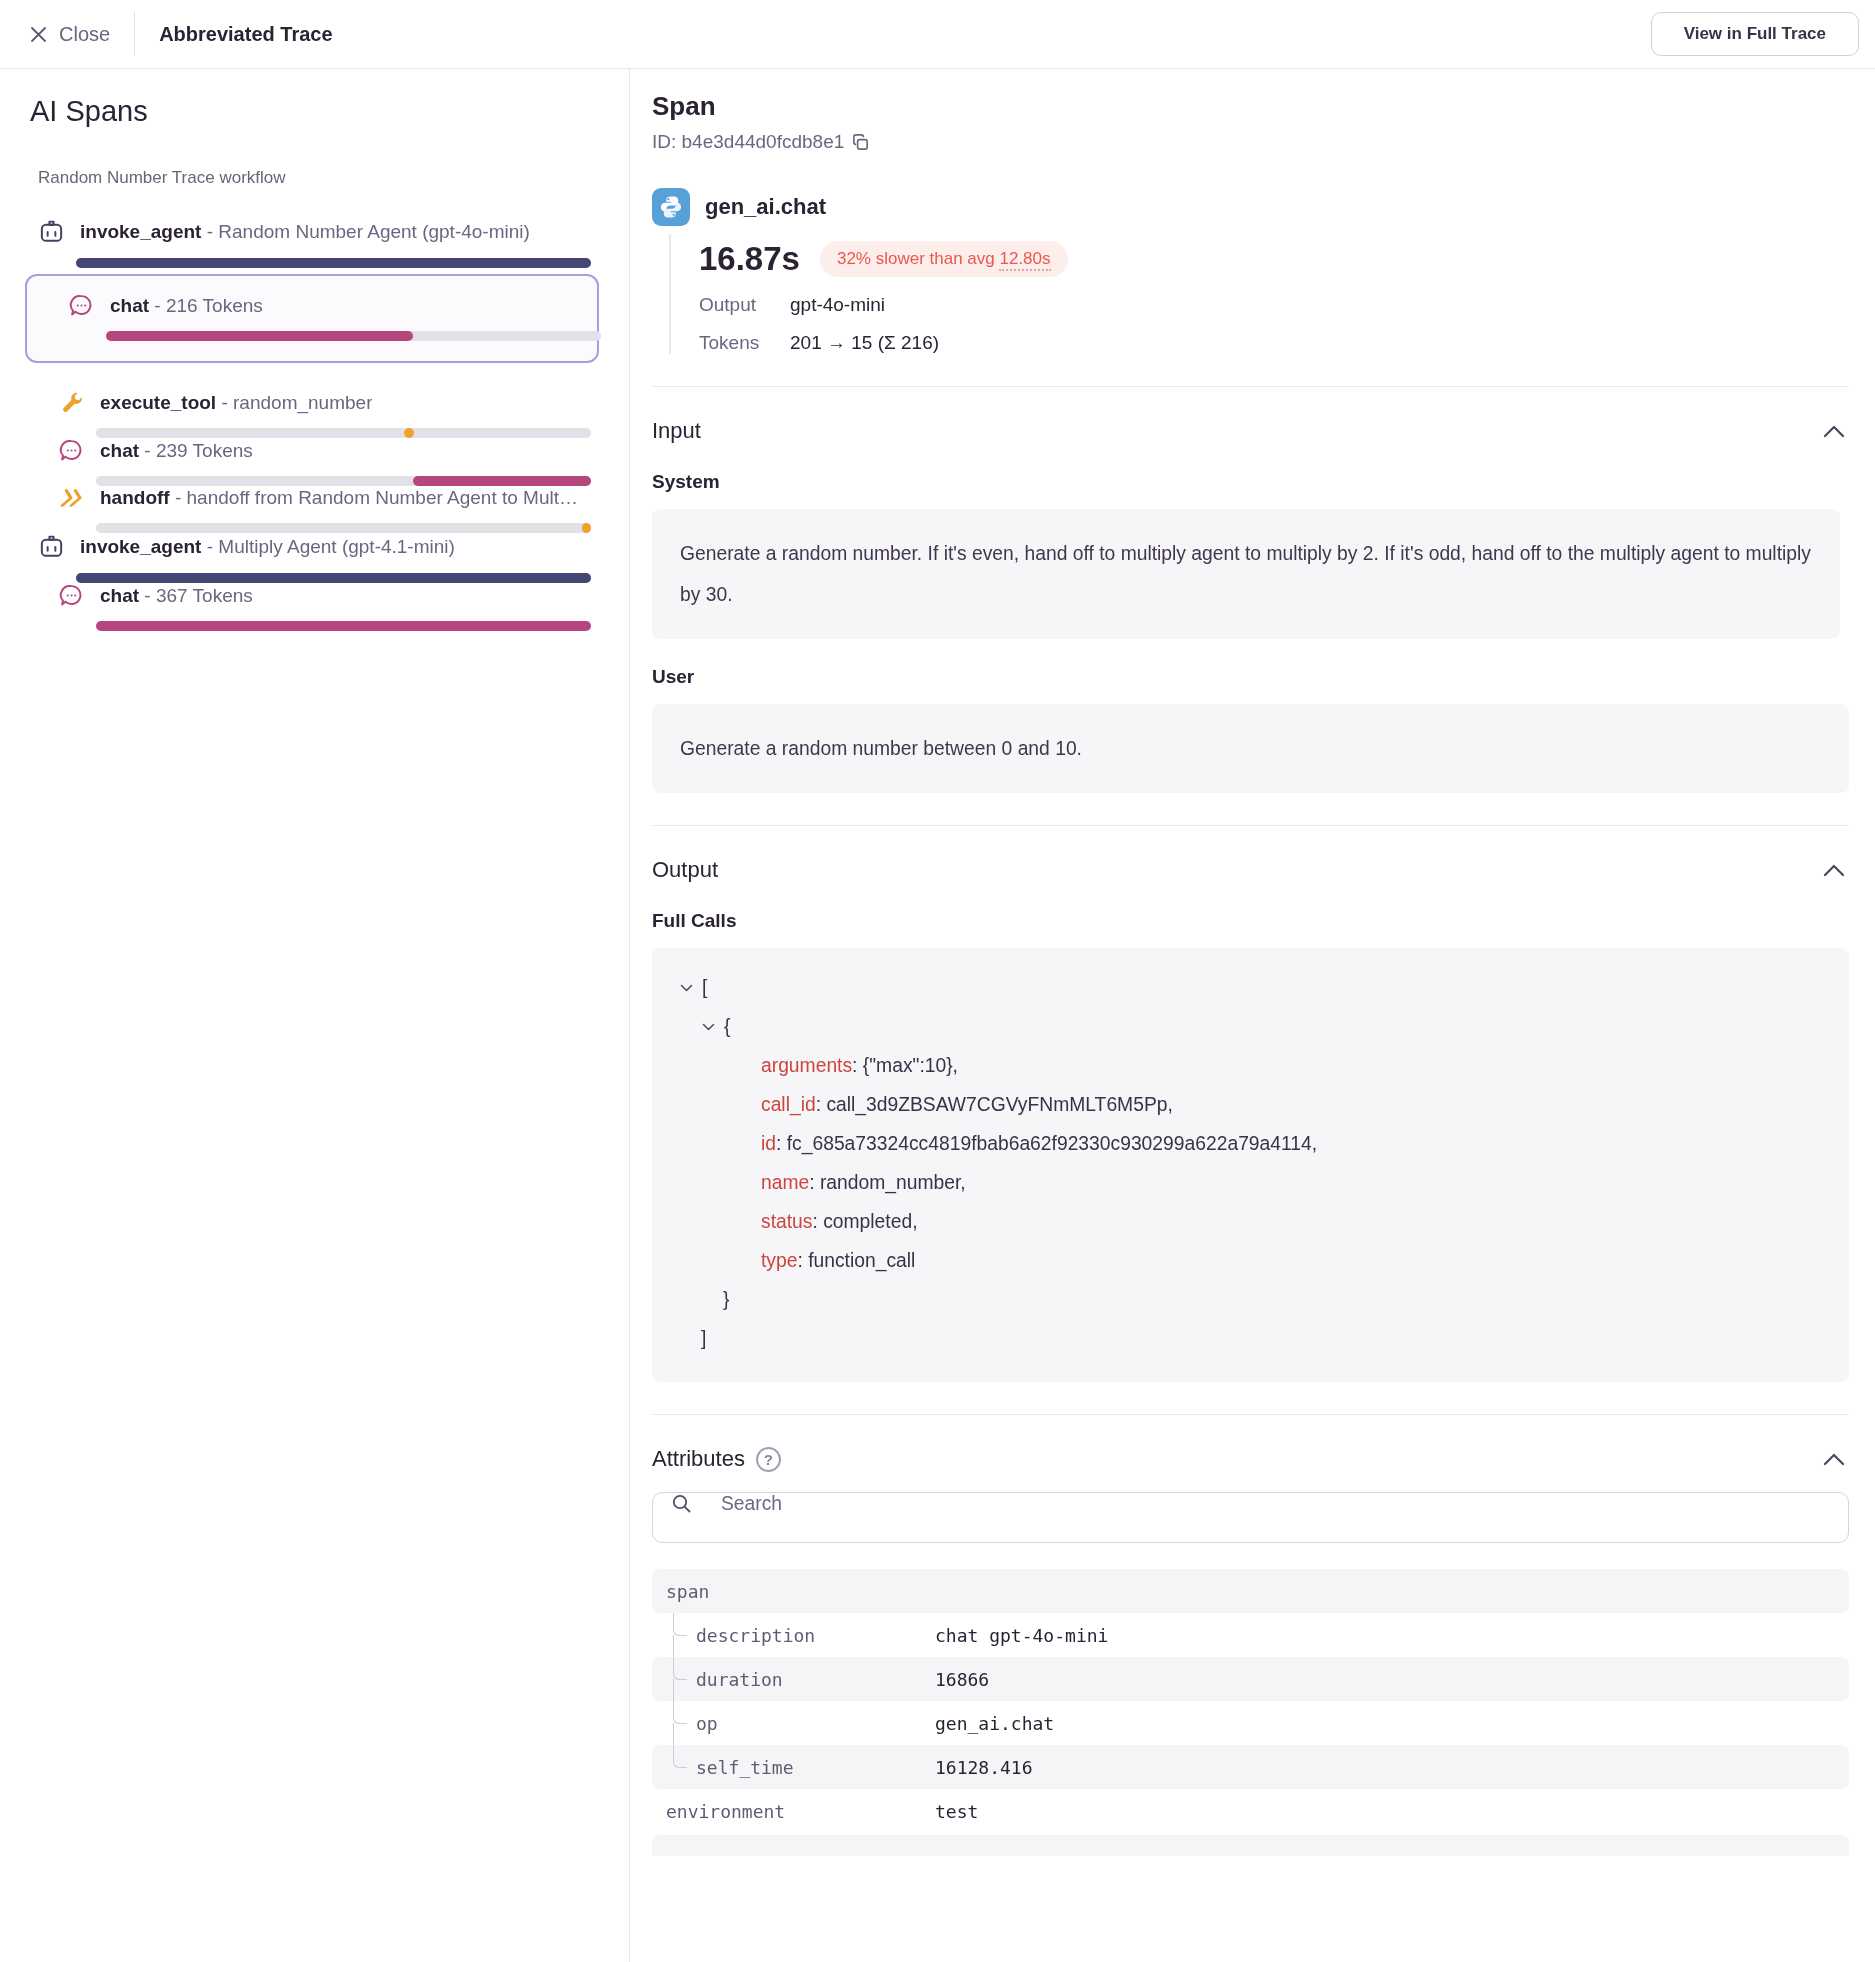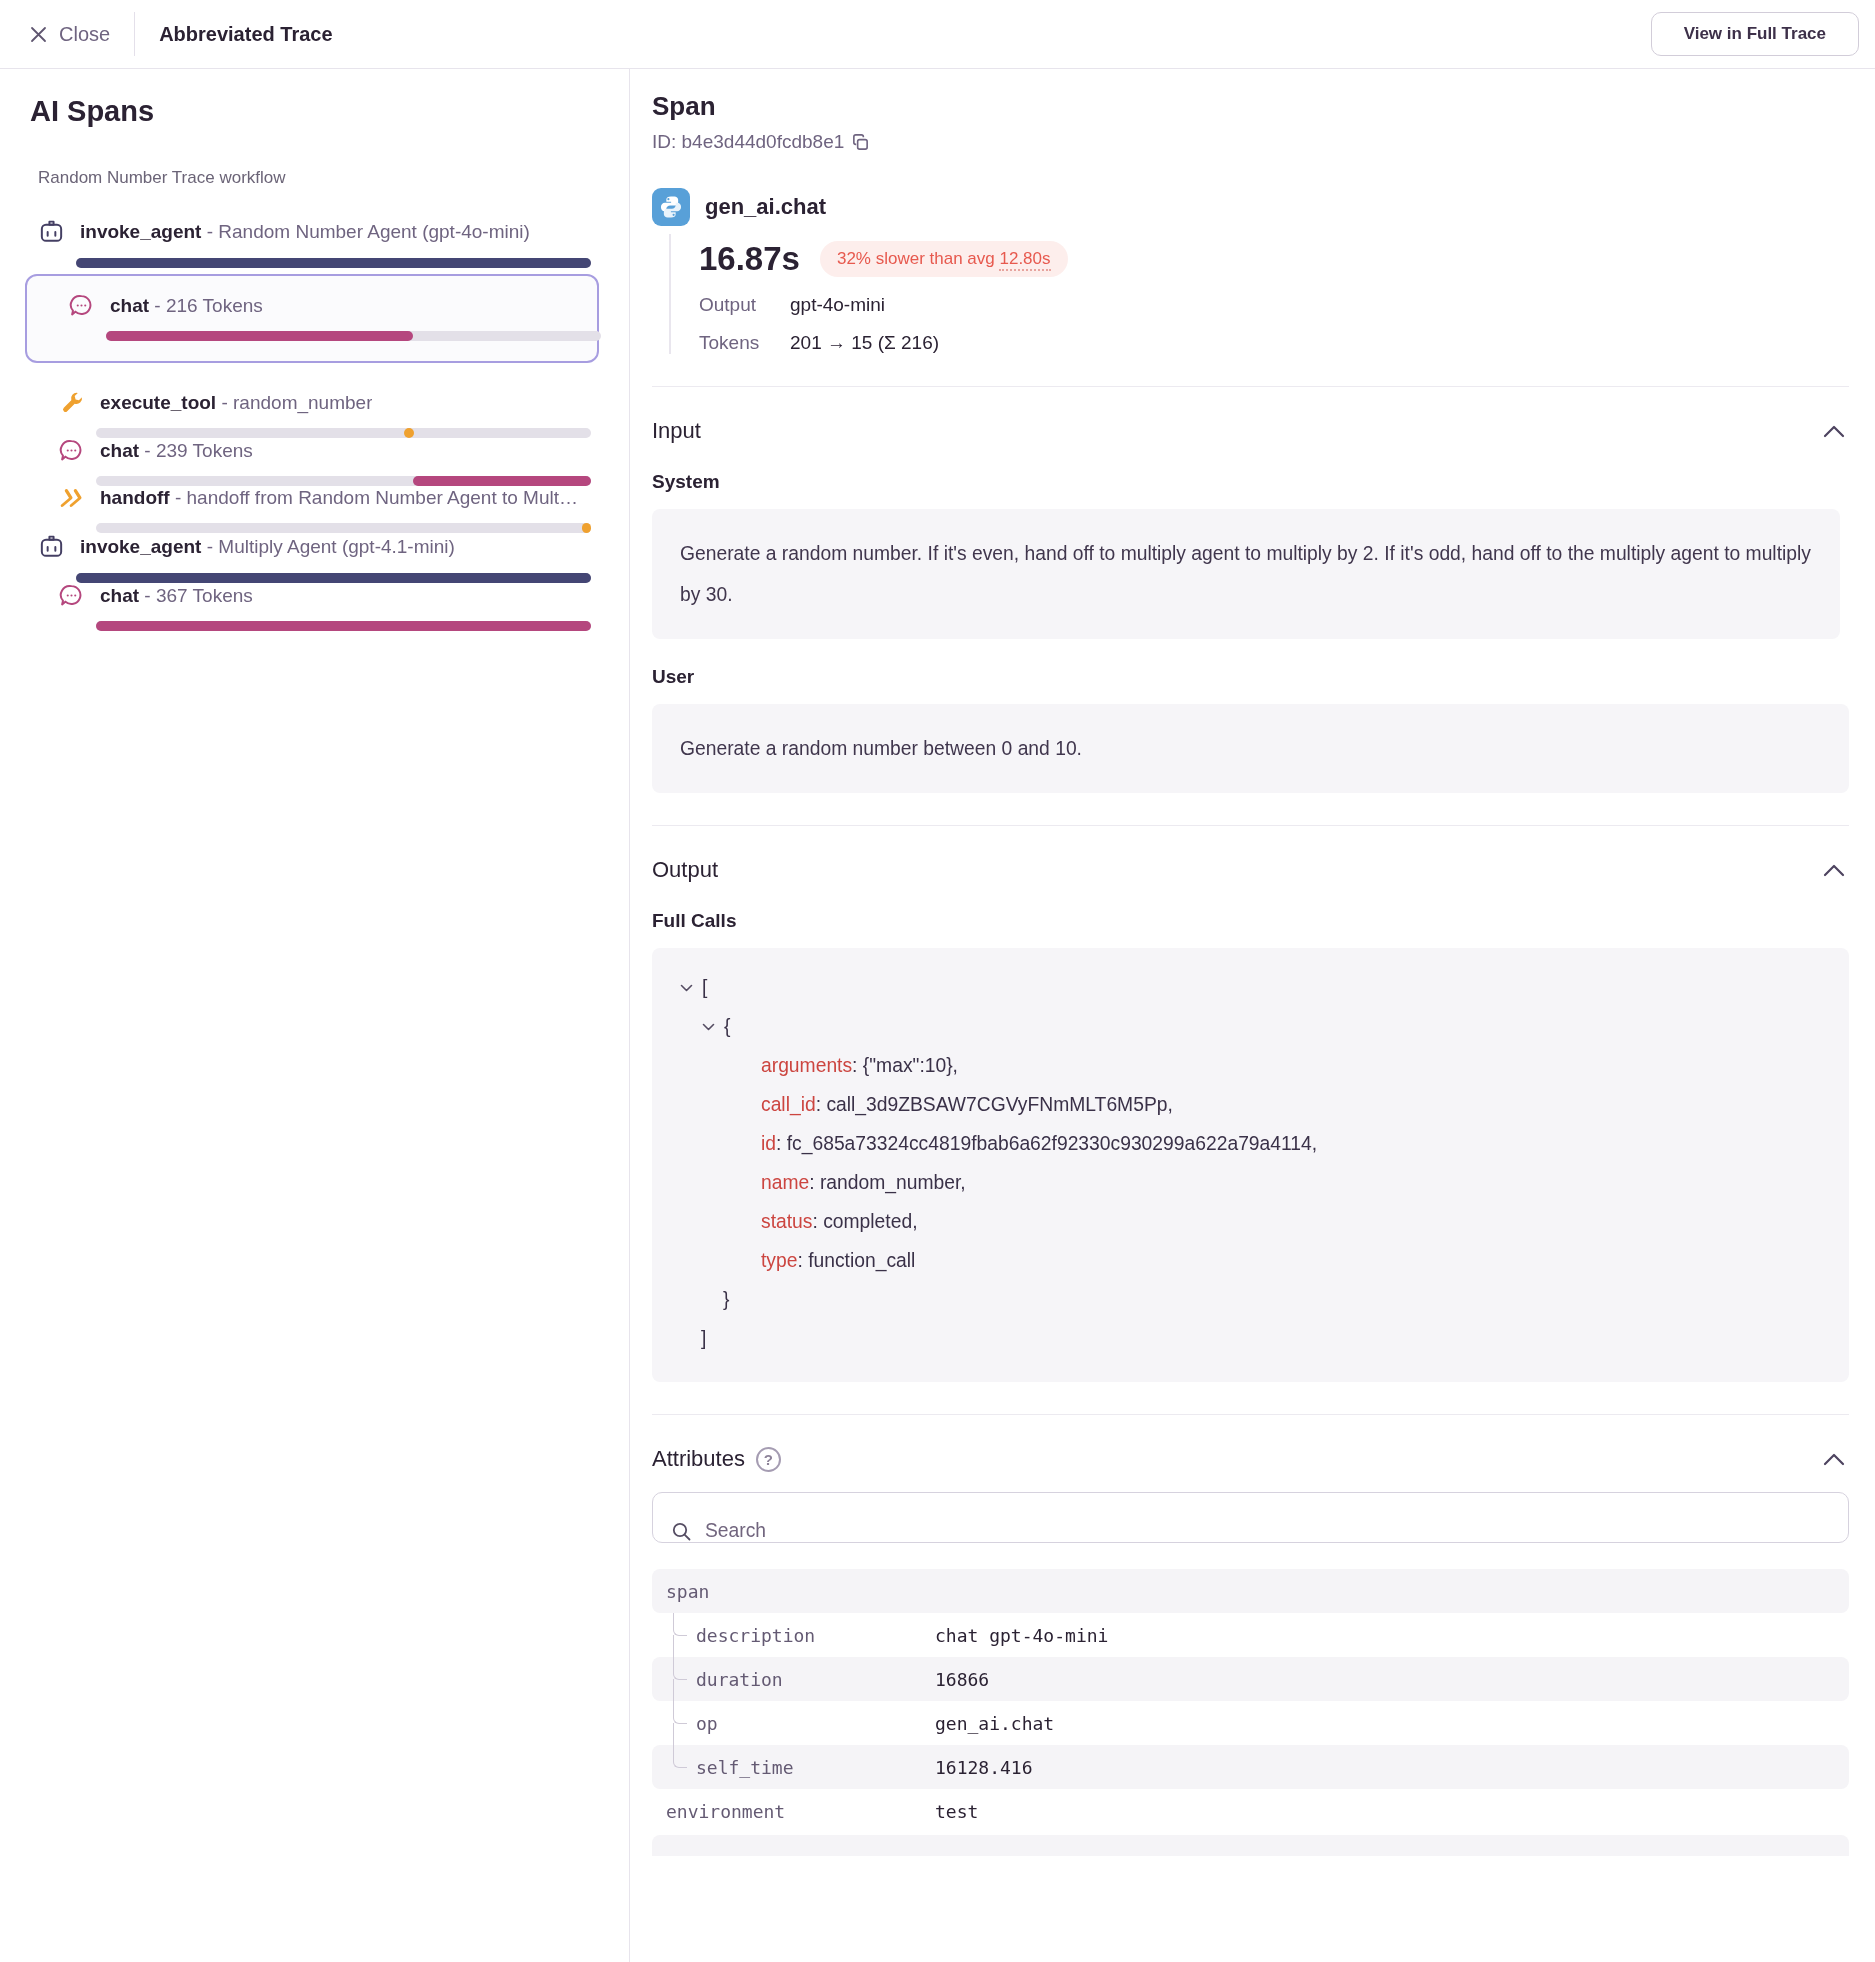--- a/index.html
+++ b/index.html
@@ -15,21 +15,21 @@
   .tb-spacer { flex:1; }
   .view-btn { border:1px solid #d2cdd9; border-radius:10px; padding:11px 32px;
     font-size:17px; font-weight:700; color:#3d3049; background:#fff; cursor:pointer; }
 
   
   .main { display:flex; height:1893px; }
   .left-panel { width:630px; border-right:1px solid #e7e4ec; padding:26px 0 0 25px; }
   .right-panel { flex:1; padding:22px 26px 0 22px; }
 
   
-  .ai-title { font-size:29px; font-weight:700; margin:0 0 0 5px; }
+  .ai-title { font-size:29px; font-weight:400; margin:0 0 0 5px; }
   .workflow { font-size:17px; color:#6b6477; margin:40px 0 0 13px; }
   .span-list { margin-top:30px; }
   .span-item { width:574px; }
   .span-line { display:flex; align-items:center; gap:15px; white-space:nowrap; }
   .lvl0 .span-line { margin-left:13px; }
   .lvl1 .span-line { margin-left:33px; }
   .span-icon { display:inline-flex; width:27px; justify-content:center; flex:none; }
   .span-text { font-size:19px; overflow:hidden; text-overflow:ellipsis; }
   .span-text b { font-weight:700; color:#2b2233; }
   .span-text .muted { color:#6f6480; }
@@ -77,21 +77,21 @@
   .json-caret { display:inline-flex; margin-right:9px; }
   .jl0 { padding-left:2px; }
   .jl1 { padding-left:24px; }
   .jl2 { padding-left:83px; }
   .jl1b { padding-left:45px; }
   .jl0b { padding-left:23px; }
   .json-key { color:#cc4540; }
 
   
   .search-box { margin-top:20px; height:51px; border:1px solid #d6d2de; border-radius:10px;
-    display:flex; align-items:flex-end; padding:0 18px; gap:13px; background:#fff; }
+    display:flex; align-items:flex-start; padding:0 18px; gap:29px; background:#fff; }
   .search-box input { border:0; outline:0; flex:1; font-size:19.3px; color:#2b2233;
     font-family:"Liberation Sans", sans-serif; background:transparent; }
   .search-box input::placeholder { color:#71657e; opacity:1; }
 
   .attr-table { margin-top:26px; font-family:"DejaVu Sans Mono", monospace; font-size:18px; }
   .attr-row { position:relative; height:44px; display:flex; align-items:center; }
   .attr-row.shade { background:#f5f4f7; border-radius:8px; }
   .attr-key { color:#645a73; padding-left:14px; }
   .attr-row.child .attr-key { padding-left:44px; }
   .attr-val { position:absolute; left:283px; color:#2b2233; }

